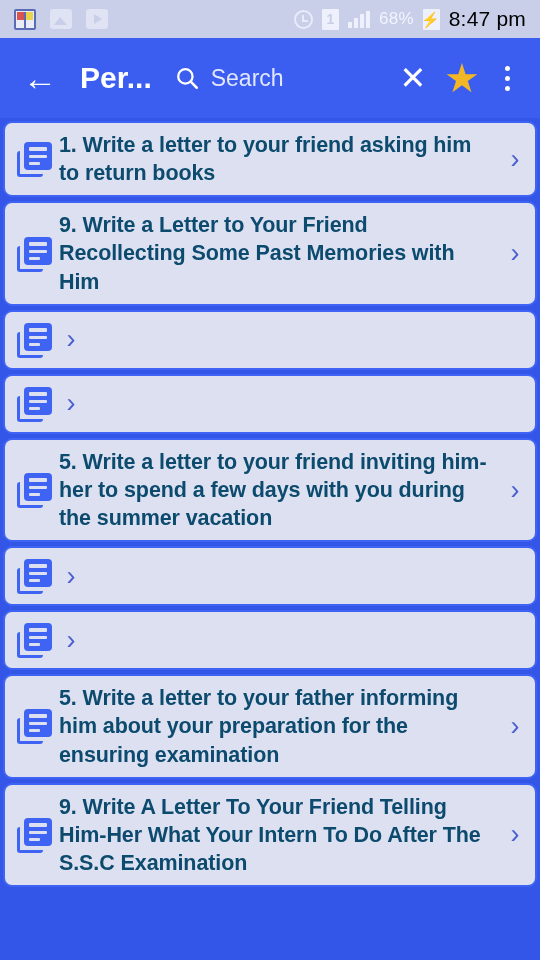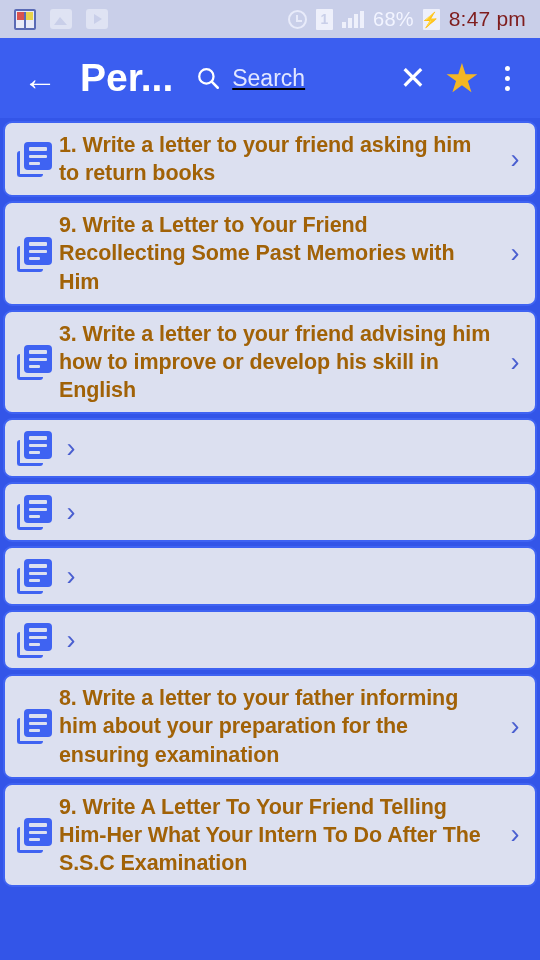--- a/index.html
+++ b/index.html
@@ -63,45 +63,45 @@
   .sim-ico{
     width:17px;height:21px;background:#eef0fb;color:#c9cfe9;
     font-size:14px;font-weight:bold;line-height:21px;text-align:center;border-radius:1px;
   }
   .signal-ico{ display:flex;align-items:flex-end;gap:2px;height:17px; }
   .signal-ico i{ width:4px;background:#eef0fb;display:block; }
   .signal-ico i:nth-child(1){height:6px;}
   .signal-ico i:nth-child(2){height:10px;}
   .signal-ico i:nth-child(3){height:14px;}
   .signal-ico i:nth-child(4){height:17px;}
-  .batt-pct{ font-size:20px;color:#f2f4ff; }
+  .batt-pct{ font-size:17px;color:#f2f4ff; }
   .bolt-ico{
     width:17px;height:21px;background:#eef0fb;position:relative;border-radius:1px;
   }
   .bolt-ico:after{
     content:"⚡";position:absolute;left:50%;top:50%;transform:translate(-50%,-50%);
     font-size:15px;color:#33384d;line-height:1;
   }
-  .clock-txt{ font-size:21px;color:#7f1d1d; }
+  .clock-txt{ font-size:21px;color:#000000; }
 
   
   #toolbar{
     height:80px;width:540px;background:#3b5ef0;
     display:flex;align-items:center;padding:0 14px;
   }
   .tb-btn{
     display:flex;align-items:center;justify-content:center;
     flex:0 0 auto;cursor:pointer;
   }
   #back-arrow{ width:52px;height:52px;color:#fff;font-size:34px;line-height:1; }
   #toolbar-title{
-    color:#ffffff;font-size:39px;font-weight:bold;
+    color:#ffffff;font-size:30px;font-weight:bold;
     margin-left:14px;margin-right:22px;white-space:nowrap;
   }
-  #search-box{ display:flex;align-items:center;gap:11px;cursor:pointer;flex:1 1 auto;text-decoration:underline; }
+  #search-box{ display:flex;align-items:center;gap:11px;cursor:pointer;flex:1 1 auto; }
   #search-label{ color:#e2e7ff;font-size:23px; }
   #close-x{ width:46px;height:52px;color:#fff;font-size:32px;font-weight:300;line-height:1; }
   #fav-star{ width:52px;height:52px;color:#f3b625;font-size:40px;line-height:1; }
   #overflow-menu{ width:38px;height:52px;flex-direction:column;gap:5px; }
   #overflow-menu b{ width:5px;height:5px;border-radius:50%;background:#fff;display:block; }
 
   
   #list{
     width:540px;height:842px;background:#3355e8;
     overflow:hidden;padding-top:3px;
@@ -127,21 +127,21 @@
     position:absolute;right:3px;top:3px;width:28px;height:28px;
     background:#3f63f2;border-radius:4px;
   }
   .row-icon .front-sheet i{
     position:absolute;background:#dce0f0;display:block;border-radius:1px;
   }
   .row-icon .front-sheet i:nth-child(1){ left:5px;top:5px;width:18px;height:4px; }
   .row-icon .front-sheet i:nth-child(2){ left:5px;top:13px;width:18px;height:3px; }
   .row-icon .front-sheet i:nth-child(3){ left:5px;top:20px;width:11px;height:3px; }
   .row-text{
-    flex:1 1 auto;color:#a16207;font-size:21.5px;font-weight:bold;
+    flex:1 1 auto;color:#0c4a6e;font-size:21.5px;font-weight:bold;
     line-height:1.31;letter-spacing:-0.1px;padding:0 4px 0 2px;
   }
   .row-chevron{
     flex:0 0 auto;width:28px;text-align:center;
     color:#4a5fd0;font-size:27px;font-weight:500;line-height:1;
   }
 </style>
 </head>
 <body>
 
@@ -220,77 +220,77 @@
     </div>
     <div class="row">
       <div class="row-icon">
         <span class="back-sheet"></span>
         <span class="front-sheet">
           <i></i>
           <i></i>
           <i></i>
         </span>
       </div>
-      <div class="row-text">3. Write a letter to your friend advising him how to improve or develop his skill in English</div>
-      <div class="row-chevron">›</div>
-    </div>
-    <div class="row">
-      <div class="row-icon">
-        <span class="back-sheet"></span>
-        <span class="front-sheet">
-          <i></i>
-          <i></i>
-          <i></i>
-        </span>
-      </div>
-      <div class="row-chevron">›</div>
-    </div>
-    <div class="row">
-      <div class="row-icon">
-        <span class="back-sheet"></span>
-        <span class="front-sheet">
-          <i></i>
-          <i></i>
-          <i></i>
-        </span>
-      </div>
-      <div class="row-chevron">›</div>
-    </div>
-    <div class="row">
-      <div class="row-icon">
-        <span class="back-sheet"></span>
-        <span class="front-sheet">
-          <i></i>
-          <i></i>
-          <i></i>
-        </span>
-      </div>
-      <div class="row-chevron">›</div>
-    </div>
-    <div class="row">
-      <div class="row-icon">
-        <span class="back-sheet"></span>
-        <span class="front-sheet">
-          <i></i>
-          <i></i>
-          <i></i>
-        </span>
-      </div>
-      <div class="row-chevron">›</div>
-    </div>
-    <div class="row">
-      <div class="row-icon">
-        <span class="back-sheet"></span>
-        <span class="front-sheet">
-          <i></i>
-          <i></i>
-          <i></i>
-        </span>
-      </div>
-      <div class="row-text">8. Write a letter to your father informing him about your preparation for the ensuring examination</div>
+      <div class="row-chevron">›</div>
+    </div>
+    <div class="row">
+      <div class="row-icon">
+        <span class="back-sheet"></span>
+        <span class="front-sheet">
+          <i></i>
+          <i></i>
+          <i></i>
+        </span>
+      </div>
+      <div class="row-chevron">›</div>
+    </div>
+    <div class="row">
+      <div class="row-icon">
+        <span class="back-sheet"></span>
+        <span class="front-sheet">
+          <i></i>
+          <i></i>
+          <i></i>
+        </span>
+      </div>
+      <div class="row-text">5. Write a letter to your friend inviting him-her to spend a few days with you during the summer vacation</div>
+      <div class="row-chevron">›</div>
+    </div>
+    <div class="row">
+      <div class="row-icon">
+        <span class="back-sheet"></span>
+        <span class="front-sheet">
+          <i></i>
+          <i></i>
+          <i></i>
+        </span>
+      </div>
+      <div class="row-chevron">›</div>
+    </div>
+    <div class="row">
+      <div class="row-icon">
+        <span class="back-sheet"></span>
+        <span class="front-sheet">
+          <i></i>
+          <i></i>
+          <i></i>
+        </span>
+      </div>
+      <div class="row-chevron">›</div>
+    </div>
+    <div class="row">
+      <div class="row-icon">
+        <span class="back-sheet"></span>
+        <span class="front-sheet">
+          <i></i>
+          <i></i>
+          <i></i>
+        </span>
+      </div>
+      <div class="row-text">5. Write a letter to your father informing him about your preparation for the ensuring examination</div>
       <div class="row-chevron">›</div>
     </div>
     <div class="row">
       <div class="row-icon">
         <span class="back-sheet"></span>
         <span class="front-sheet">
           <i></i>
           <i></i>
           <i></i>
         </span>

